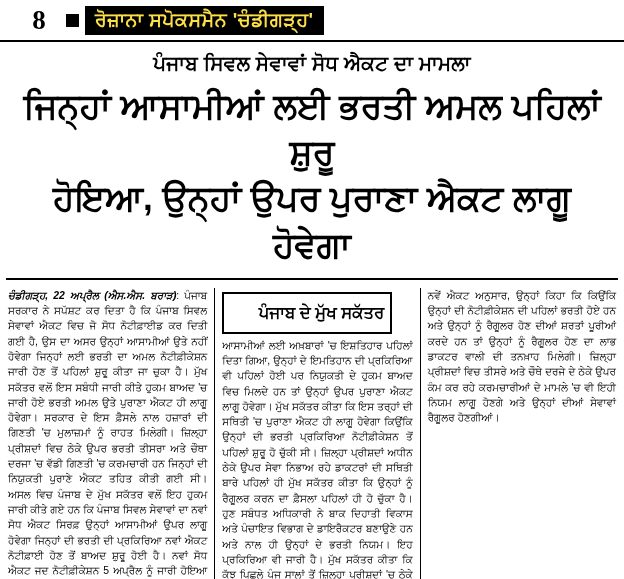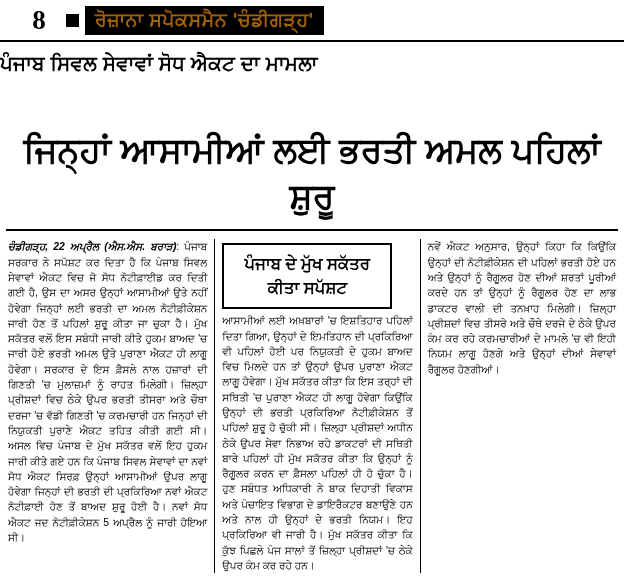--- a/index.html
+++ b/index.html
@@ -48,45 +48,45 @@
   }
   .square-bullet {
     width: 13px;
     height: 13px;
     background: #000;
     margin-right: 6px;
     flex: 0 0 auto;
   }
   .paper-name {
     background: #000;
-    color: #a16207;
+    color: #fde047;
     font-size: 19px;
     font-weight: bold;
     padding: 3px 10px 4px 10px;
     letter-spacing: 0.5px;
     white-space: nowrap;
   }
 
   
   .kicker {
+    text-align: center;
     font-size: 20px;
     font-weight: bold;
     padding: 10px 0 6px 0;
     letter-spacing: 0.2px;
   }
 
   
   .headline {
     text-align: center;
     font-size: 35px;
     font-weight: bold;
     line-height: 1.32;
     padding: 2px 10px 8px 10px;
     letter-spacing: 0px;
-    margin-top: 44px;
   }
   .headline .l2 { display: block; }
 
   .rule-thick {
     border: none;
     border-top: 2px solid #000;
     margin: 2px 6px 8px 6px;
   }
 
   
@@ -114,21 +114,21 @@
     margin: 0 0 0 0;
   }
 
   
   .pullquote {
     float: left;
     width: 154px;
     margin: 4px 8px 4px 0;
     border: 2px solid #000;
     padding: 7px 6px;
-    text-align: center;
+    text-align: right;
     font-size: 16.5px;
     font-weight: bold;
     line-height: 1.45;
     background: #fff;
   }
 
   .clearfix::after {
     content: "";
     display: block;
     clear: both;
@@ -144,34 +144,34 @@
       <span class="page-num">8</span>
     </div>
     <span class="square-bullet"></span>
     <span class="paper-name">ਰੋਜ਼ਾਨਾ ਸਪੋਕਸਮੈਨ 'ਚੰਡੀਗੜ੍ਹ'</span>
   </div>
 
   <div class="kicker">ਪੰਜਾਬ ਸਿਵਲ ਸੇਵਾਵਾਂ ਸੋਧ ਐਕਟ ਦਾ ਮਾਮਲਾ</div>
 
   <div class="headline">
     <span class="l1">ਜਿਨ੍ਹਾਂ ਆਸਾਮੀਆਂ ਲਈ ਭਰਤੀ ਅਮਲ ਪਹਿਲਾਂ ਸ਼ੁਰੂ</span>
+    <span class="l2">ਹੋਇਆ, ਉਨ੍ਹਾਂ ਉਪਰ ਪੁਰਾਣਾ ਐਕਟ ਲਾਗੂ ਹੋਵੇਗਾ</span>
   </div>
 
   <hr class="rule-thick">
 
   <div class="columns">
 
     <div class="col col1">
       <p><span class="dateline">ਚੰਡੀਗੜ੍ਹ, 22 ਅਪ੍ਰੈਲ (ਐਸ.ਐਸ. ਬਰਾੜ)</span><span>: ਪੰਜਾਬ ਸਰਕਾਰ ਨੇ ਸਪੱਸ਼ਟ ਕਰ ਦਿਤਾ ਹੈ ਕਿ ਪੰਜਾਬ ਸਿਵਲ ਸੇਵਾਵਾਂ ਐਕਟ ਵਿਚ ਜੋ ਸੋਧ ਨੋਟੀਫ਼ਾਈਡ ਕਰ ਦਿਤੀ ਗਈ ਹੈ, ਉਸ ਦਾ ਅਸਰ ਉਨ੍ਹਾਂ ਆਸਾਮੀਆਂ ਉਤੇ ਨਹੀਂ ਹੋਵੇਗਾ ਜਿਨ੍ਹਾਂ ਲਈ ਭਰਤੀ ਦਾ ਅਮਲ ਨੋਟੀਫ਼ੀਕੇਸ਼ਨ ਜਾਰੀ ਹੋਣ ਤੋਂ ਪਹਿਲਾਂ ਸ਼ੁਰੂ ਕੀਤਾ ਜਾ ਚੁਕਾ ਹੈ। ਮੁੱਖ ਸਕੱਤਰ ਵਲੋਂ ਇਸ ਸਬੰਧੀ ਜਾਰੀ ਕੀਤੇ ਹੁਕਮ ਬਾਅਦ 'ਚ ਜਾਰੀ ਹੋਏ ਭਰਤੀ ਅਮਲ ਉਤੇ ਪੁਰਾਣਾ ਐਕਟ ਹੀ ਲਾਗੂ ਹੋਵੇਗਾ। ਸਰਕਾਰ ਦੇ ਇਸ ਫ਼ੈਸਲੇ ਨਾਲ ਹਜ਼ਾਰਾਂ ਦੀ ਗਿਣਤੀ 'ਚ ਮੁਲਾਜ਼ਮਾਂ ਨੂੰ ਰਾਹਤ ਮਿਲੇਗੀ। ਜ਼ਿਲ੍ਹਾ ਪ੍ਰੀਸ਼ਦਾਂ ਵਿਚ ਠੇਕੇ ਉਪਰ ਭਰਤੀ ਤੀਸਰਾ ਅਤੇ ਚੌਥਾ ਦਰਜਾ 'ਚ ਵੱਡੀ ਗਿਣਤੀ 'ਚ ਕਰਮਚਾਰੀ ਹਨ ਜਿਨ੍ਹਾਂ ਦੀ ਨਿਯੁਕਤੀ ਪੁਰਾਣੇ ਐਕਟ ਤਹਿਤ ਕੀਤੀ ਗਈ ਸੀ। ਅਸਲ ਵਿਚ ਪੰਜਾਬ ਦੇ ਮੁੱਖ ਸਕੱਤਰ ਵਲੋਂ ਇਹ ਹੁਕਮ ਜਾਰੀ ਕੀਤੇ ਗਏ ਹਨ ਕਿ ਪੰਜਾਬ ਸਿਵਲ ਸੇਵਾਵਾਂ ਦਾ ਨਵਾਂ ਸੋਧ ਐਕਟ ਸਿਰਫ਼ ਉਨ੍ਹਾਂ ਆਸਾਮੀਆਂ ਉਪਰ ਲਾਗੂ ਹੋਵੇਗਾ ਜਿਨ੍ਹਾਂ ਦੀ ਭਰਤੀ ਦੀ ਪ੍ਰਕਿਰਿਆ ਨਵਾਂ ਐਕਟ ਨੋਟੀਫ਼ਾਈ ਹੋਣ ਤੋਂ ਬਾਅਦ ਸ਼ੁਰੂ ਹੋਈ ਹੈ। ਨਵਾਂ ਸੋਧ ਐਕਟ ਜਦ ਨੋਟੀਫ਼ੀਕੇਸ਼ਨ 5 ਅਪ੍ਰੈਲ ਨੂੰ ਜਾਰੀ ਹੋਇਆ ਸੀ।</span></p>
     </div>
 
     <div class="col col2 clearfix">
       <div class="pullquote">
         <div>ਪੰਜਾਬ ਦੇ ਮੁੱਖ ਸਕੱਤਰ</div>
-        <div>ਕੀਤਾ ਸਪੱਸ਼ਟ</div>
       </div>
       <p>ਆਸਾਮੀਆਂ ਲਈ ਅਖ਼ਬਾਰਾਂ 'ਚ ਇਸ਼ਤਿਹਾਰ ਪਹਿਲਾਂ ਦਿਤਾ ਗਿਆ, ਉਨ੍ਹਾਂ ਦੇ ਇਮਤਿਹਾਨ ਦੀ ਪ੍ਰਕਿਰਿਆ ਵੀ ਪਹਿਲਾਂ ਹੋਈ ਪਰ ਨਿਯੁਕਤੀ ਦੇ ਹੁਕਮ ਬਾਅਦ ਵਿਚ ਮਿਲਦੇ ਹਨ ਤਾਂ ਉਨ੍ਹਾਂ ਉਪਰ ਪੁਰਾਣਾ ਐਕਟ ਲਾਗੂ ਹੋਵੇਗਾ। ਮੁੱਖ ਸਕੱਤਰ ਕੀਤਾ ਕਿ ਇਸ ਤਰ੍ਹਾਂ ਦੀ ਸਥਿਤੀ 'ਚ ਪੁਰਾਣਾ ਐਕਟ ਹੀ ਲਾਗੂ ਹੋਵੇਗਾ ਕਿਉਂਕਿ ਉਨ੍ਹਾਂ ਦੀ ਭਰਤੀ ਪ੍ਰਕਿਰਿਆ ਨੋਟੀਫ਼ੀਕੇਸ਼ਨ ਤੋਂ ਪਹਿਲਾਂ ਸ਼ੁਰੂ ਹੋ ਚੁੱਕੀ ਸੀ। ਜ਼ਿਲ੍ਹਾ ਪ੍ਰੀਸ਼ਦਾਂ ਅਧੀਨ ਠੇਕੇ ਉਪਰ ਸੇਵਾ ਨਿਭਾਅ ਰਹੇ ਡਾਕਟਰਾਂ ਦੀ ਸਥਿਤੀ ਬਾਰੇ ਪਹਿਲਾਂ ਹੀ ਮੁੱਖ ਸਕੱਤਰ ਕੀਤਾ ਕਿ ਉਨ੍ਹਾਂ ਨੂੰ ਰੈਗੂਲਰ ਕਰਨ ਦਾ ਫ਼ੈਸਲਾ ਪਹਿਲਾਂ ਹੀ ਹੋ ਚੁੱਕਾ ਹੈ। ਹੁਣ ਸਬੰਧਤ ਅਧਿਕਾਰੀ ਨੇ ਬਾਕ ਦਿਹਾਤੀ ਵਿਕਾਸ ਅਤੇ ਪੰਚਾਇਤ ਵਿਭਾਗ ਦੇ ਡਾਇਰੈਕਟਰ ਬਣਾਉਣੇ ਹਨ ਅਤੇ ਨਾਲ ਹੀ ਉਨ੍ਹਾਂ ਦੇ ਭਰਤੀ ਨਿਯਮ। ਇਹ ਪ੍ਰਕਿਰਿਆ ਵੀ ਜਾਰੀ ਹੈ। ਮੁੱਖ ਸਕੱਤਰ ਕੀਤਾ ਕਿ ਕੁੱਝ ਪਿਛਲੇ ਪੰਜ ਸਾਲਾਂ ਤੋਂ ਜ਼ਿਲ੍ਹਾ ਪ੍ਰੀਸ਼ਦਾਂ 'ਚ ਠੇਕੇ ਉਪਰ ਕੰਮ ਕਰ ਰਹੇ ਹਨ।</p>
     </div>
 
     <div class="col col3">
       <p>ਨਵੇਂ ਐਕਟ ਅਨੁਸਾਰ, ਉਨ੍ਹਾਂ ਕਿਹਾ ਕਿ ਕਿਉਂਕਿ ਉਨ੍ਹਾਂ ਦੀ ਨੋਟੀਫ਼ੀਕੇਸ਼ਨ ਦੀ ਪਹਿਲਾਂ ਭਰਤੀ ਹੋਏ ਹਨ ਅਤੇ ਉਨ੍ਹਾਂ ਨੂੰ ਰੈਗੂਲਰ ਹੋਣ ਦੀਆਂ ਸ਼ਰਤਾਂ ਪੂਰੀਆਂ ਕਰਦੇ ਹਨ ਤਾਂ ਉਨ੍ਹਾਂ ਨੂੰ ਰੈਗੂਲਰ ਹੋਣ ਦਾ ਲਾਭ ਡਾਕਟਰ ਵਾਲੀ ਦੀ ਤਨਖ਼ਾਹ ਮਿਲੇਗੀ। ਜ਼ਿਲ੍ਹਾ ਪ੍ਰੀਸ਼ਦਾਂ ਵਿਚ ਤੀਸਰੇ ਅਤੇ ਚੌਥੇ ਦਰਜੇ ਦੇ ਠੇਕੇ ਉਪਰ ਕੰਮ ਕਰ ਰਹੇ ਕਰਮਚਾਰੀਆਂ ਦੇ ਮਾਮਲੇ 'ਚ ਵੀ ਇਹੀ ਨਿਯਮ ਲਾਗੂ ਹੋਣਗੇ ਅਤੇ ਉਨ੍ਹਾਂ ਦੀਆਂ ਸੇਵਾਵਾਂ ਰੈਗੂਲਰ ਹੋਣਗੀਆਂ।</p>
     </div>
 
   </div>
 </div>

